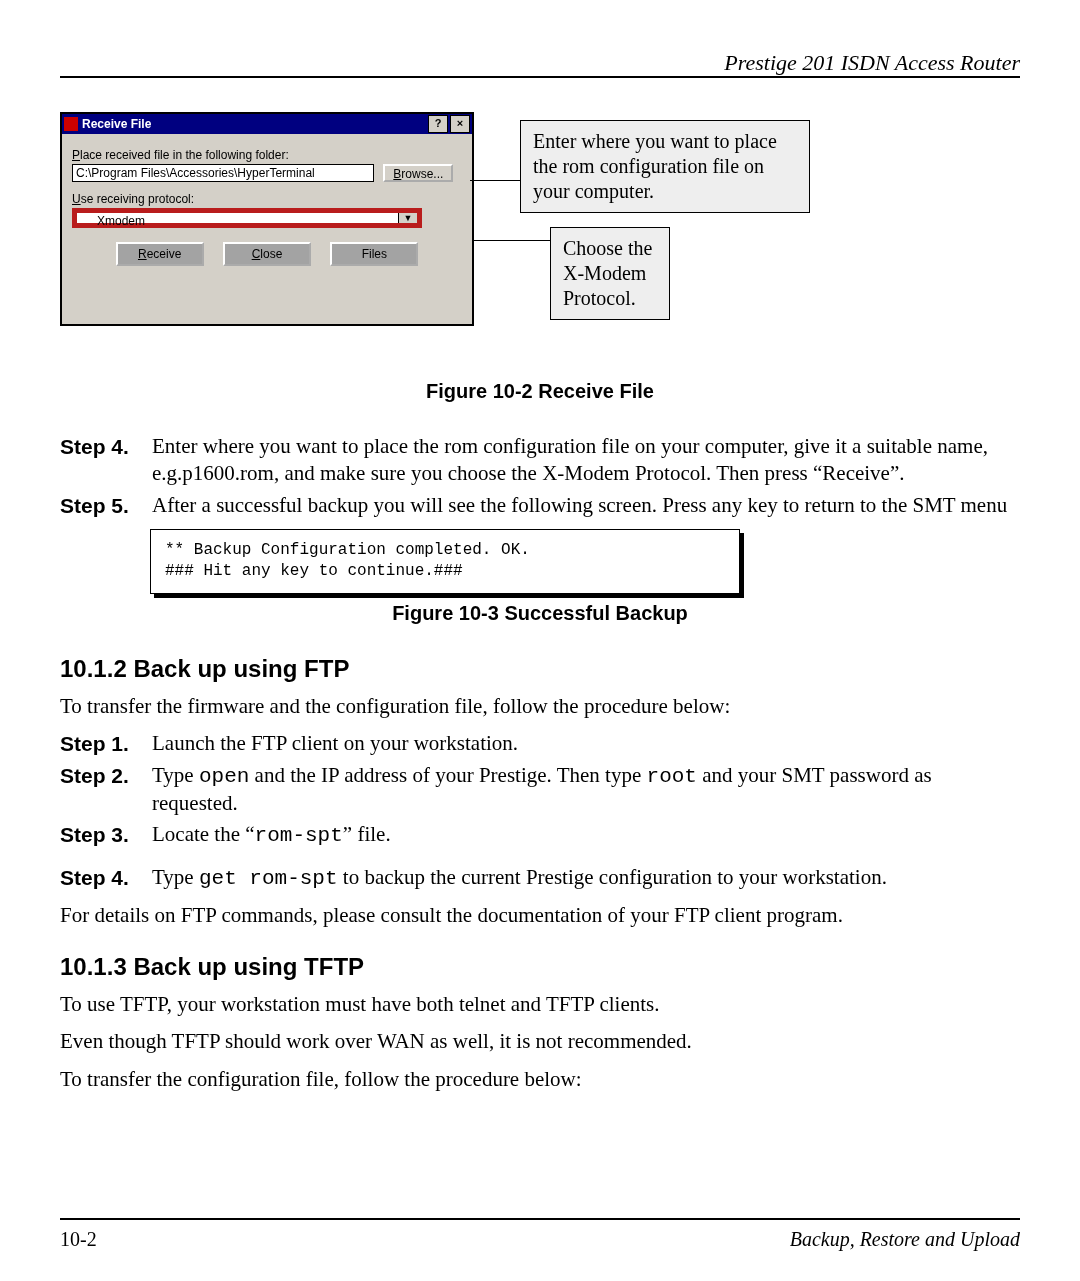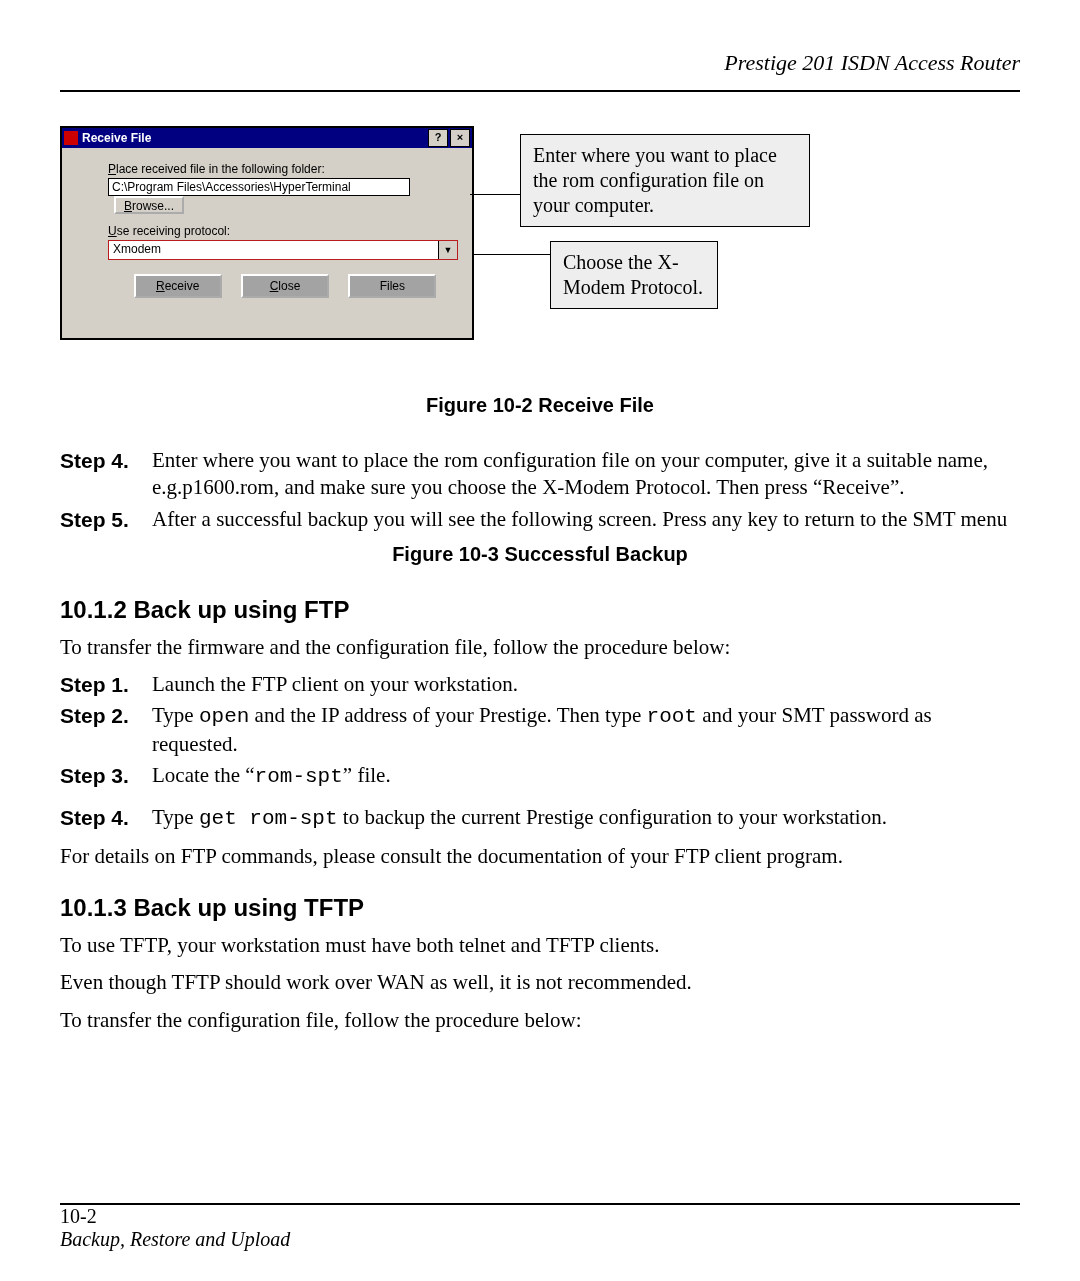--- a/index.html
+++ b/index.html
@@ -5,21 +5,21 @@
   html,body {
     margin:0; padding:0; background:#fff; color:#000;
     font-family:"Times New Roman", Times, serif;
   }
   .page {
     width:1080px; height:1281px; box-sizing:border-box;
     padding:50px 60px 30px 60px; position:relative;
   }
   .running-head {
     text-align:right; font-style:italic; font-size:22px;
-    padding-bottom:14px; border-bottom:2px solid #000;
+    padding-bottom:0; border-bottom:2px solid #000;
     margin-bottom:34px;
   }
 
   
   .fig-block { position:relative; width:960px; height:260px; }
 
   
   .dialog {
     position:absolute; left:0; top:0; width:410px; height:210px;
     background:#d4d0c8; border:2px solid #000;
@@ -34,57 +34,58 @@
   .titlebar .ticon {
     width:14px; height:14px; background:#c00; margin-right:4px;
     display:inline-block;
   }
   .titlebar .spacer { flex:1; }
   .tbtn {
     width:18px; height:16px; background:#d4d0c8; border:1px solid #000;
     color:#000; font-size:11px; line-height:14px; text-align:center;
     margin-left:2px; font-weight:bold; cursor:default;
   }
-  .dlg-body { padding:10px 10px 8px 10px;margin-left:36px; }
+  .dlg-body { padding:10px 10px 8px 10px; }
   .lbl { font-size:12px; margin:4px 0 2px 0; }
   .lbl u { text-decoration:underline; }
   .inp {
     width:302px; height:18px; border:1px solid #000; background:#fff;
     font-family:inherit; font-size:12px; padding:0 3px; box-sizing:border-box;
     display:inline-block; vertical-align:top;
   }
   .browse {
     width:70px; height:18px; margin-left:6px; vertical-align:top;
     background:#d4d0c8; border:2px outset #fff; font-size:12px;
     cursor:default;
   }
   .combo {
-    display:flex; width:350px; height:20px; border:1px solid #b91c1c; background:#fff;
+    display:flex; width:350px; height:20px; border:5px solid #b91c1c; background:#fff;
     box-sizing:border-box;
+    padding-left:16px;
   }
   .combo .cval { flex:1; padding:1px 4px; font-size:12px; }
   .combo .cbtn {
     width:18px; background:#d4d0c8; border-left:1px solid #000;
     display:flex; align-items:center; justify-content:center;
     font-size:9px; cursor:default;
   }
   .btnrow { margin-top:14px; text-align:center; }
   .dbtn {
     width:88px; height:24px; margin:0 8px;
     background:#a3a3a3; border:2px outset #fff; font-size:12px;
     cursor:default; font-family:inherit;
   }
 
   .callout {
     position:absolute; background:#eee; border:1px solid #000;
     font-family:"Times New Roman",serif; font-size:20px; line-height:1.25;
     padding:8px 12px; box-sizing:border-box;
   }
   .callout1 { left:460px; top:8px; width:290px; }
-  .callout2 { left:490px; top:115px; width:168px; }
+  .callout2 { left:490px; top:115px; width:120px; }
   .lead {
     position:absolute; height:1px; background:#000;
   }
   .lead1 { left:410px; top:68px; width:50px; }
   .lead2 { left:412px; top:128px; width:78px; }
 
   .fig-caption {
     text-align:center; font-family:Arial,Helvetica,sans-serif;
     font-weight:bold; font-size:20px; margin:8px 0 30px 0;
   }
@@ -109,24 +110,23 @@
   h3.sec {
     font-family:Arial,Helvetica,sans-serif; font-weight:bold;
     font-size:24px; margin:24px 0 10px 0;
   }
   p.body {
     font-size:21px; line-height:1.3; margin:10px 0;
   }
 
   .footer {
     position:absolute; left:60px; right:60px; bottom:30px;
-    border-top:2px solid #000; 
+    border-top:2px solid #000; padding-top:8px;
     display:flex; justify-content:space-between;
     font-size:20px;
-    flex-direction:column;
   }
   .footer .ftitle { font-style:italic; }
 </style>
 </head>
 <body>
 
 <div class="page">
 
   <div class="running-head">Prestige 201 ISDN Access Router</div>
 
@@ -181,20 +181,22 @@
     <div class="step">
       <div class="sn">Step 4.</div>
       <div class="sb">Enter where you want to place the rom configuration file on your computer, give it a suitable name, e.g.p1600.rom, and make sure you choose the X-Modem Protocol. Then press “Receive”.</div>
     </div>
     <div class="step">
       <div class="sn">Step 5.</div>
       <div class="sb">After a successful backup you will see the following screen. Press any key to return to the SMT menu</div>
     </div>
   </div>
 
+  <div class="terminal-box"><span>** Backup Configuration completed. OK.</span>
+<span>### Hit any key to continue.###</span></div>
 
   <div class="fig-caption">Figure 10-3 Successful Backup</div>
 
   <h3 class="sec">10.1.2 Back up using FTP</h3>
   <p class="body">To transfer the firmware and the configuration file, follow the procedure below:</p>
 
   <div class="steps">
     <div class="step">
       <div class="sn">Step 1.</div>
       <div class="sb">Launch the FTP client on your workstation.</div>

